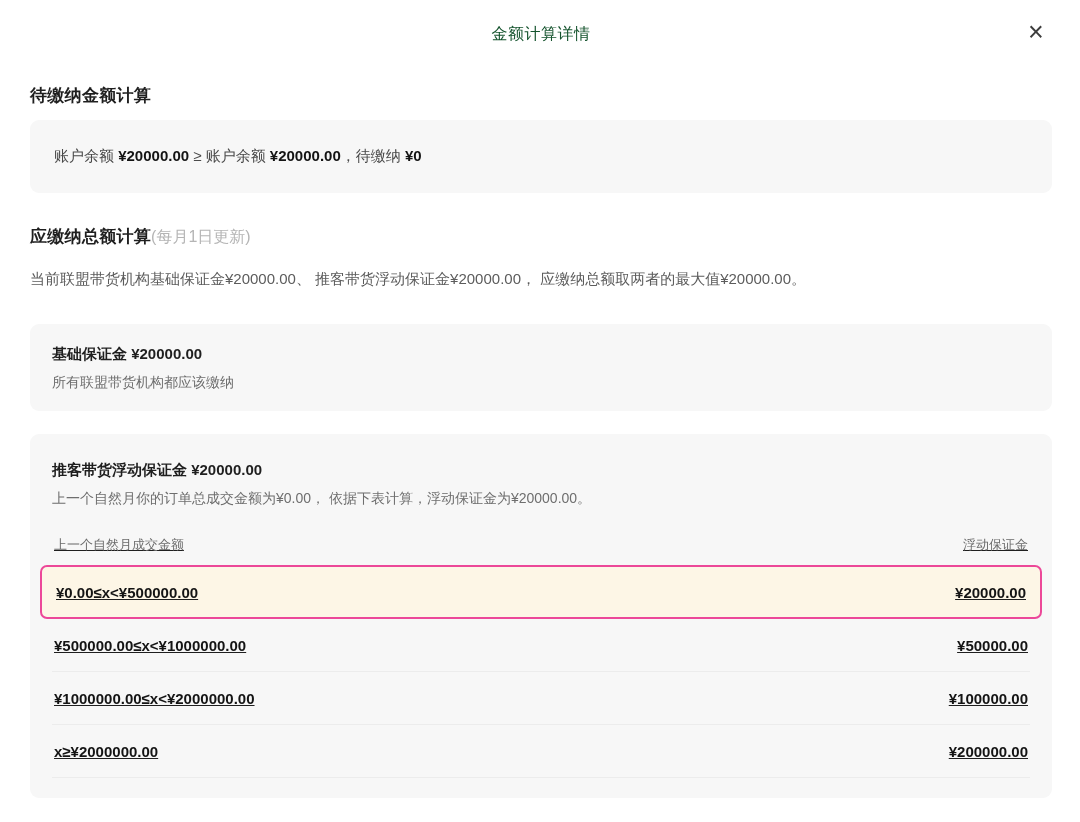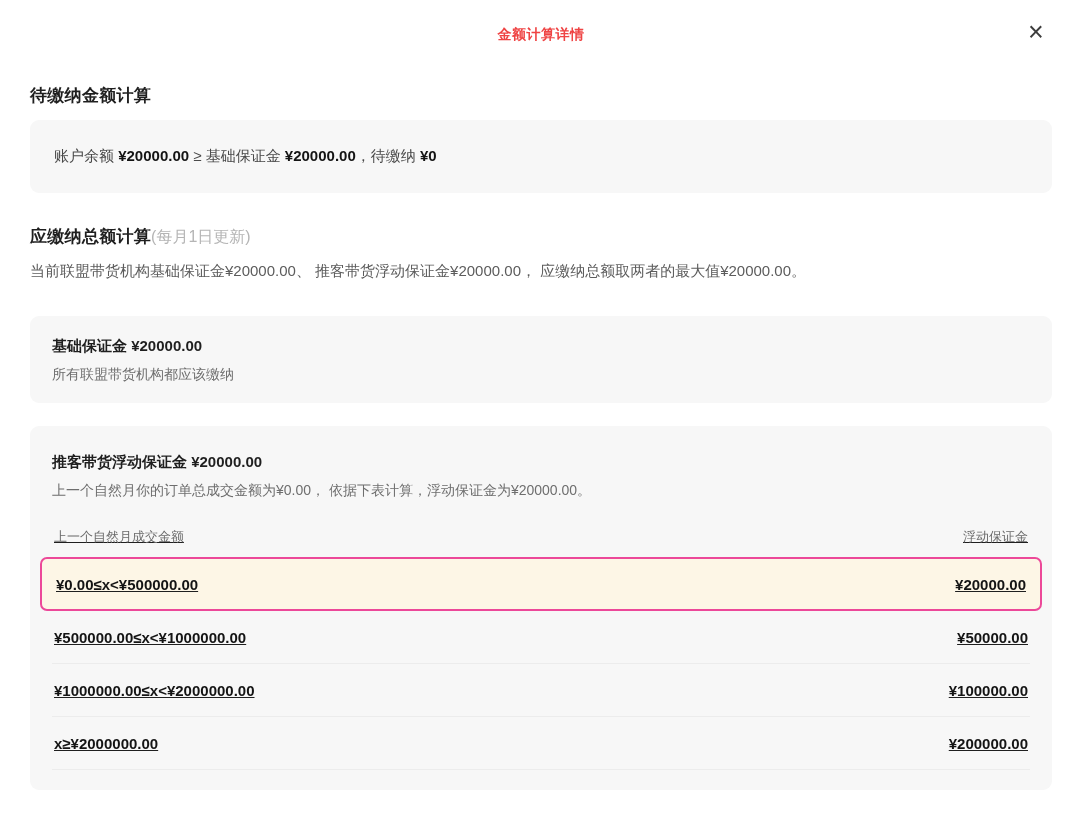--- a/index.html
+++ b/index.html
@@ -7,21 +7,21 @@
   body {
     font-family: "Liberation Sans", "DejaVu Sans", sans-serif;
     color: #1f1f1f;
     position: relative;
   }
   .modal { padding: 20px 28px 0 30px; }
 
   
   .modal-header { position: relative; height: 28px; margin-bottom: 0; }
   .modal-title {
-    text-align: center; font-size: 14px; font-weight: 700; color: #ef4444;
+    text-align: center; font-size: 16px; font-weight: 400; color: #14532d;
     line-height: 28px; letter-spacing: 0.5px;
   }
   .close-btn {
     position: absolute; right: 0; top: -4px; width: 32px; height: 32px;
     display: flex; align-items: center; justify-content: center;
     font-size: 27px; font-weight: 300; color: #3d3d3d; cursor: pointer; line-height: 1;
   }
 
   
   .section-heading {
@@ -35,21 +35,21 @@
   .card {
     background: #f7f7f7; border-radius: 9px;
   }
   .summary-card {
     margin-top: 13px; height: 73px; display: flex; align-items: center;
     padding: 0 24px; font-size: 15px; color: #4a4a4a;
   }
   .summary-card .amt { font-weight: 700; color: #141414; }
 
   .total-desc {
-    margin-top: 12px; font-size: 15px; color: #5c5c5c; line-height: 21px;
+    margin-top: 20px; font-size: 15px; color: #5c5c5c; line-height: 21px;
   }
 
   .base-card { margin-top: 35px; padding: 19px 22px; }
   .card-title { font-size: 15px; font-weight: 700; color: #1f1f1f; line-height: 22px; }
   .card-subtitle { margin-top: 7px; font-size: 14px; color: #6e6e6e; line-height: 20px; }
 
   .floating-card { margin-top: 23px; padding: 25px 22px 20px 22px; }
 
   
   .dep-table { margin-top: 27px; text-decoration: underline; }
@@ -76,21 +76,21 @@
   <div class="modal-header">
     <div class="modal-title">金额计算详情</div>
     <div class="close-btn">
       <span>×</span>
     </div>
   </div>
 
   <div class="section-heading heading-1">待缴纳金额计算</div>
 
   <div class="card summary-card">
-    <div id="summary-line"><span>账户余额 </span><span class="amt">¥20000.00</span><span> ≥ 基础保证金 </span><span class="amt">¥20000.00</span><span>，待缴纳 </span><span class="amt">¥0</span></div>
+    <div id="summary-line"><span>账户余额 </span><span class="amt">¥20000.00</span><span> ≥ 账户余额 </span><span class="amt">¥20000.00</span><span>，待缴纳 </span><span class="amt">¥0</span></div>
   </div>
 
   <div class="section-heading heading-2">
     <span>应缴纳总额计算</span>
     <span class="heading-note">(每月1日更新)</span>
   </div>
 
   <div class="total-desc">当前联盟带货机构基础保证金¥20000.00、 推客带货浮动保证金¥20000.00， 应缴纳总额取两者的最大值¥20000.00。</div>
 
   <div class="card base-card">

